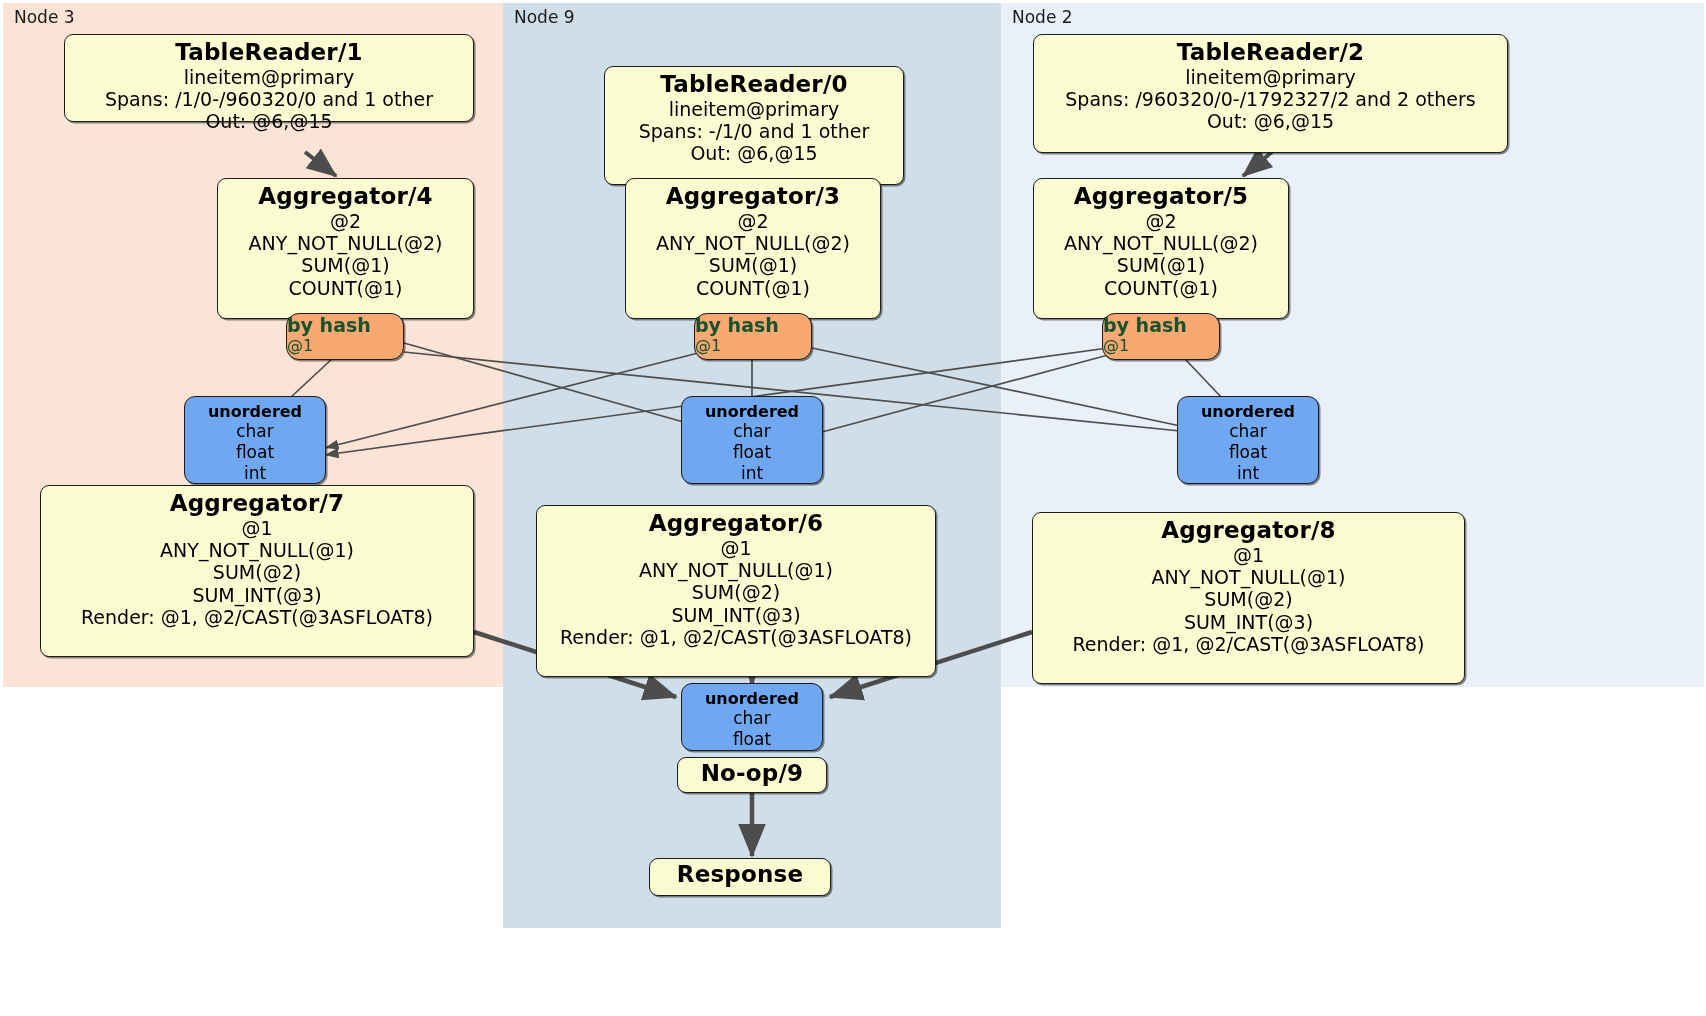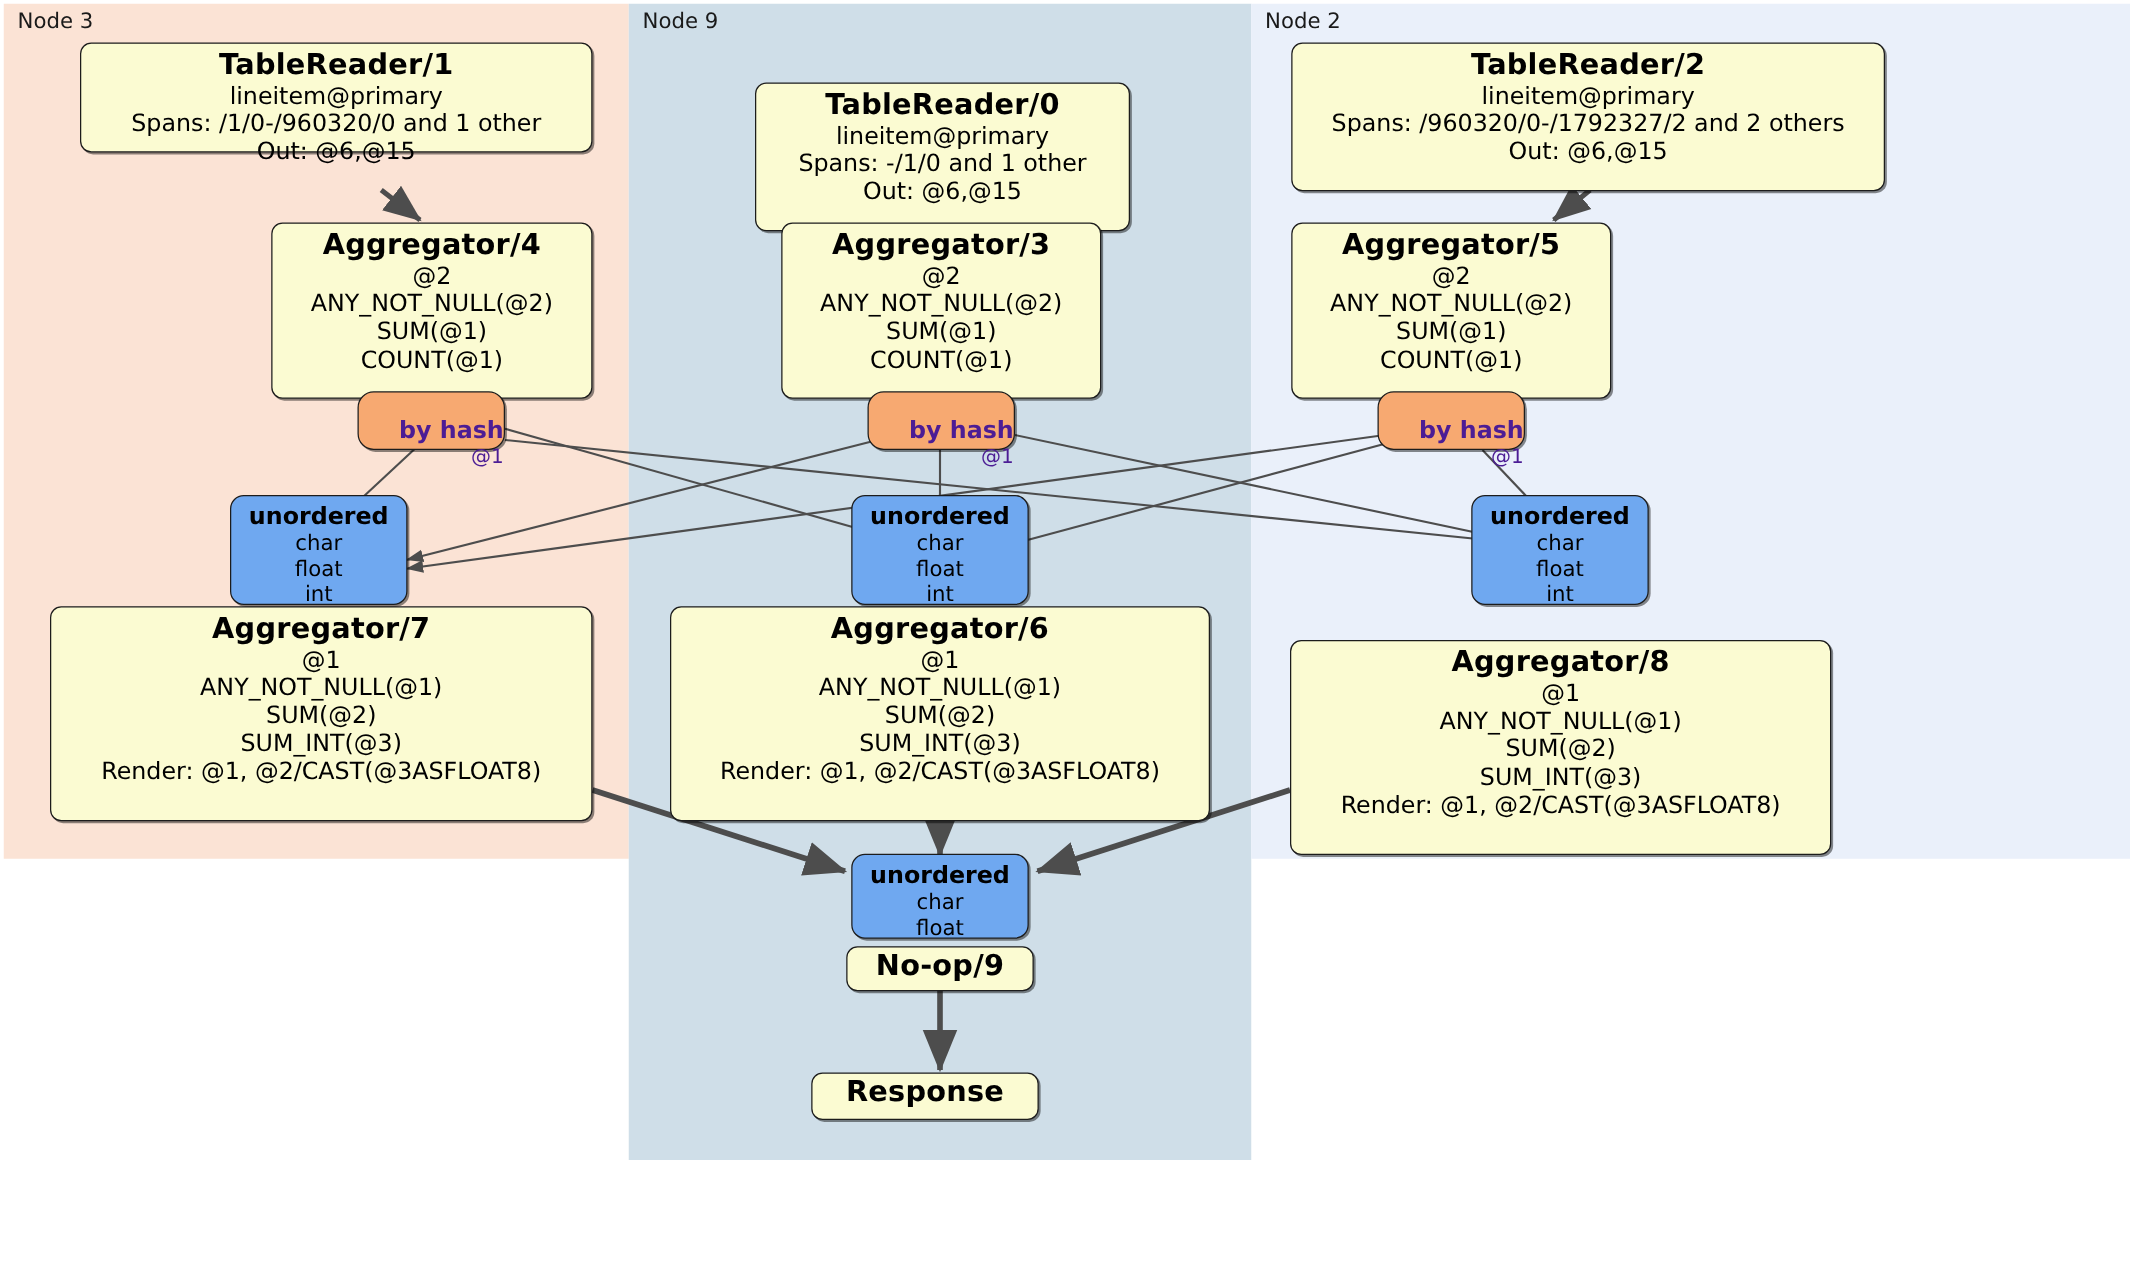--- a/index.html
+++ b/index.html
@@ -78,41 +78,41 @@
   }
   .proc.small .ttl { font-size: 23px; }
 
   
   .router {
     position: absolute;
     box-sizing: border-box;
     background: #f7a971;
     border: 1.6px solid #1c1c1c;
     border-radius: 13px;
-    text-align: right;
-    color: #4c1d95;
+    text-align: left;
+    color: #14532d;
     box-shadow: 1.5px 1.5px 0 rgba(0,0,0,0.45);
-    padding-top: 20px;
+    padding-top: 1px;
   }
   .router .ttl { font-weight: bold; font-size: 19px; line-height: 1.15; }
   .router .ln  { font-size: 16px; line-height: 1.18; }
 
   
   .sync {
     position: absolute;
     box-sizing: border-box;
     background: #6fa8f0;
     border: 1.6px solid #1c1c1c;
     border-radius: 11px;
     text-align: center;
     color: #000;
     box-shadow: 1.5px 1.5px 0 rgba(0,0,0,0.45);
     padding-top: 5px;
   }
-  .sync .ttl { font-weight: bold; font-size: 19px; line-height: 1.2; }
+  .sync .ttl { font-weight: bold; font-size: 16px; line-height: 1.2; }
   .sync .ln  { font-size: 17px; line-height: 1.22; }
 </style>
 </head>
 <body>
 
 <div id="stage">
 
   <div class="node-panel" id="panel-node3">
     <div class="node-label">Node 3</div>
   </div>
@@ -212,21 +212,21 @@
     <div class="ln">@1</div>
   </div>
 
   <div class="sync" id="sync-c" style="left:681px; top:396px; width:142px; height:88px;">
     <div class="ttl">unordered</div>
     <div class="ln">char</div>
     <div class="ln">float</div>
     <div class="ln">int</div>
   </div>
 
-  <div class="proc" id="agg6" style="left:536px; top:485px; width:432px; height:172px;">
+  <div class="proc" id="agg6" style="left:536px; top:505px; width:400px; height:172px;">
     <div class="ttl">Aggregator/6</div>
     <div class="ln">@1</div>
     <div class="ln">ANY_NOT_NULL(@1)</div>
     <div class="ln">SUM(@2)</div>
     <div class="ln">SUM_INT(@3)</div>
     <div class="ln">Render: @1, @2/CAST(@3ASFLOAT8)</div>
   </div>
 
   <div class="sync" id="sync-final" style="left:681px; top:683px; width:142px; height:68px;">
     <div class="ttl">unordered</div>

